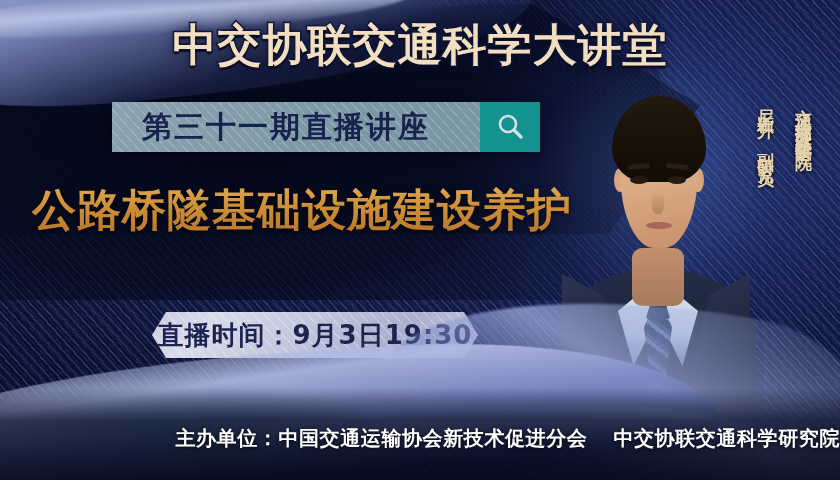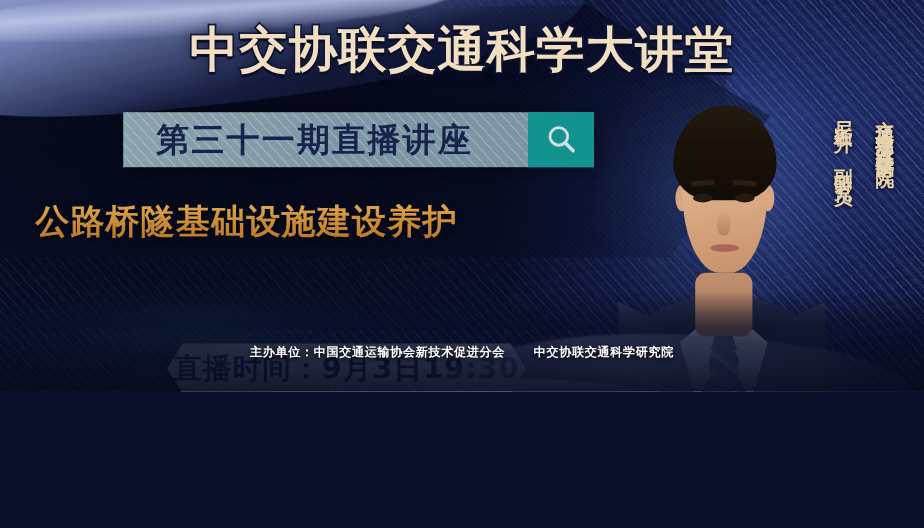--- a/index.html
+++ b/index.html
@@ -1,18 +1,18 @@
 <!DOCTYPE html>
 <html><head>
 <meta charset="utf-8">
 <style>
   html,body{margin:0;padding:0;background:#0a0f2a;}
   *{box-sizing:border-box;}
   .stage{
-    position:relative;width:840px;height:356px;overflow:hidden;
+    position:relative;width:840px;height:480px;overflow:hidden;
     font-family:"DejaVu Sans","Liberation Sans",sans-serif;
     background:#0b1030;
   }
 
   
   .bg-base{
     position:absolute;inset:0;
     background:
       radial-gradient(140% 90% at 78% 30%, #1d2a62 0%, #121a46 38%, #0a1030 70%, #070b22 100%),
       linear-gradient(160deg,#2b3570 0%,#161e4e 28%, #0b1030 60%, #05081c 100%);
@@ -130,21 +130,21 @@
     padding-right:20px;position:relative;z-index:2;
   }
   .subbar-icon{
     width:60px;background:#13938f;display:flex;align-items:center;justify-content:center;
     position:relative;z-index:2;
   }
 
   
   .main-title{
     position:absolute;left:32px;top:185px;width:560px;
-    font-size:31px;font-weight:bold;line-height:1.14;letter-spacing:1px;
+    font-size:44px;font-weight:bold;line-height:1.14;letter-spacing:1px;
     background:linear-gradient(180deg,#e2a850 0%,#cf9138 40%,#b9762a 100%);
     -webkit-background-clip:text;background-clip:text;color:transparent;
     text-shadow:none;
     filter:drop-shadow(0 2px 3px rgba(0,0,0,.6));
     white-space:nowrap;
   }
   .main-title .ln{display:block;}
 
   
   .time-pill{
@@ -258,22 +258,22 @@
     writing-mode:vertical-rl;text-orientation:upright;
     font-weight:bold;letter-spacing:4px;
     color:#e6d3ae;
     text-shadow:0 1px 4px rgba(0,0,0,.75);
   }
   .vtext-org{right:24px;top:96px;font-size:17px;}
   .vtext-name{right:62px;top:96px;font-size:17px;letter-spacing:6px;}
 
   
   .footer{
-    position:absolute;left:0;right:0;bottom:28px;text-align:center;
-    font-size:11px;font-weight:bold;letter-spacing:.6px;color:#ffffff;
+    position:absolute;left:0;right:0;bottom:28px;text-align:right;
+    font-size:20px;font-weight:bold;letter-spacing:.6px;color:#ffffff;
     text-shadow:0 1px 4px rgba(0,0,0,.85);
     white-space:nowrap;
   }
   .footer .gap{display:inline-block;width:26px;}
 </style>
 </head>
 <body>
 
 <div class="stage">
 

